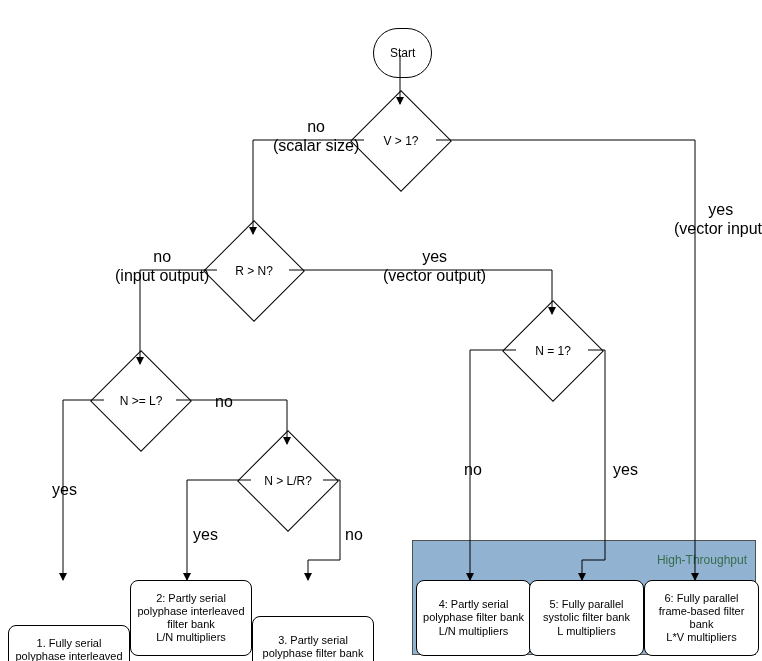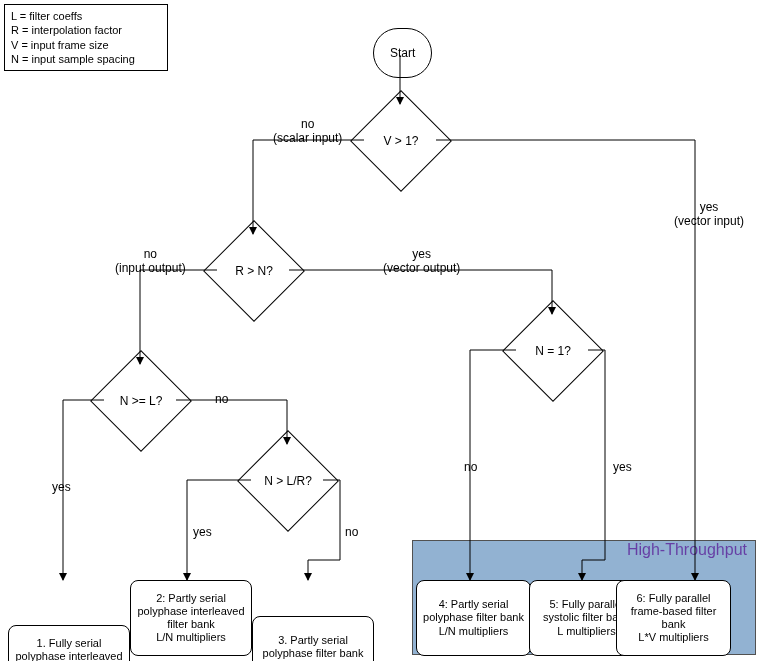--- a/index.html
+++ b/index.html
@@ -56,62 +56,56 @@
     text-align: center;
     padding: 4px 4px;
     font-size: 11px;
     line-height: 1.2;
     display: flex;
     align-items: center;
     justify-content: center;
   }
   .edge-label {
     position: absolute;
-    font-size: 12px;
+    font-size: 16px;
     text-align: center;
     line-height: 1.2;
     white-space: nowrap;
   }
   .region {
     position: absolute;
     background: #7fa5cb;
     border: 1px solid #333;
     opacity: 0.85;
   }
   .region .region-label {
     position: absolute;
-    top: 0;
+    top: 12px;
     right: 8px;
-    font-size: 16px;
-    color: #4c1d95;
+    font-size: 12px;
+    color: #14532d;
   }
   svg.arrows {
     position: absolute;
     left: 0; top: 0;
     width: 762px;
     height: 661px;
     pointer-events: none;
   }
   line, polyline {
     stroke: #000;
     stroke-width: 1;
     fill: none;
   }
 </style>
 </head>
 <body>
 
 <div class="canvas">
 
-  <div class="legend" style="left:4px; top:4px; width:150px;">
-    <div>L = filter coeffs</div>
-    <div>R = interpolation factor</div>
-    <div>V = input frame size</div>
-    <div>N = input sample spacing</div>
-  </div>
 
   <div class="terminator" style="left:373px; top:28px;">
     <span>Start</span>
   </div>
 
   <div class="decision" style="left:365px; top:105px;">
     <div class="inner">V &gt; 1?</div>
   </div>
 
   <div class="decision" style="left:218px; top:235px;">
@@ -142,27 +136,27 @@
     </div>
   <div class="process" style="left:252px; top:616px; width:112px; height:66px;">
       <span>3. Partly serial polyphase filter bank<br>L/N multipliers</span>
     </div>
   <div class="process" style="left:416px; top:580px; width:105px; height:66px;">
       <span>4: Partly serial polyphase filter bank<br>L/N multipliers</span>
     </div>
   <div class="process" style="left:529px; top:580px; width:105px; height:66px;">
       <span>5: Fully parallel systolic filter bank<br>L multipliers</span>
     </div>
-  <div class="process" style="left:616px; top:580px; width:105px; height:66px;">
+  <div class="process" style="left:644px; top:580px; width:105px; height:66px;">
       <span>6: Fully parallel frame-based filter bank<br>L*V multipliers</span>
     </div>
 
   <div class="edge-label" style="left:273px; top:117px;">
     <div>no</div>
-    <div>(scalar input)</div>
+    <div>(scalar size)</div>
   </div>
   <div class="edge-label" style="left:674px; top:200px;">
     <div>yes</div>
     <div>(vector input)</div>
   </div>
   <div class="edge-label" style="left:115px; top:247px;">
     <div>no</div>
     <div>(input output)</div>
   </div>
   <div class="edge-label" style="left:383px; top:247px;">

